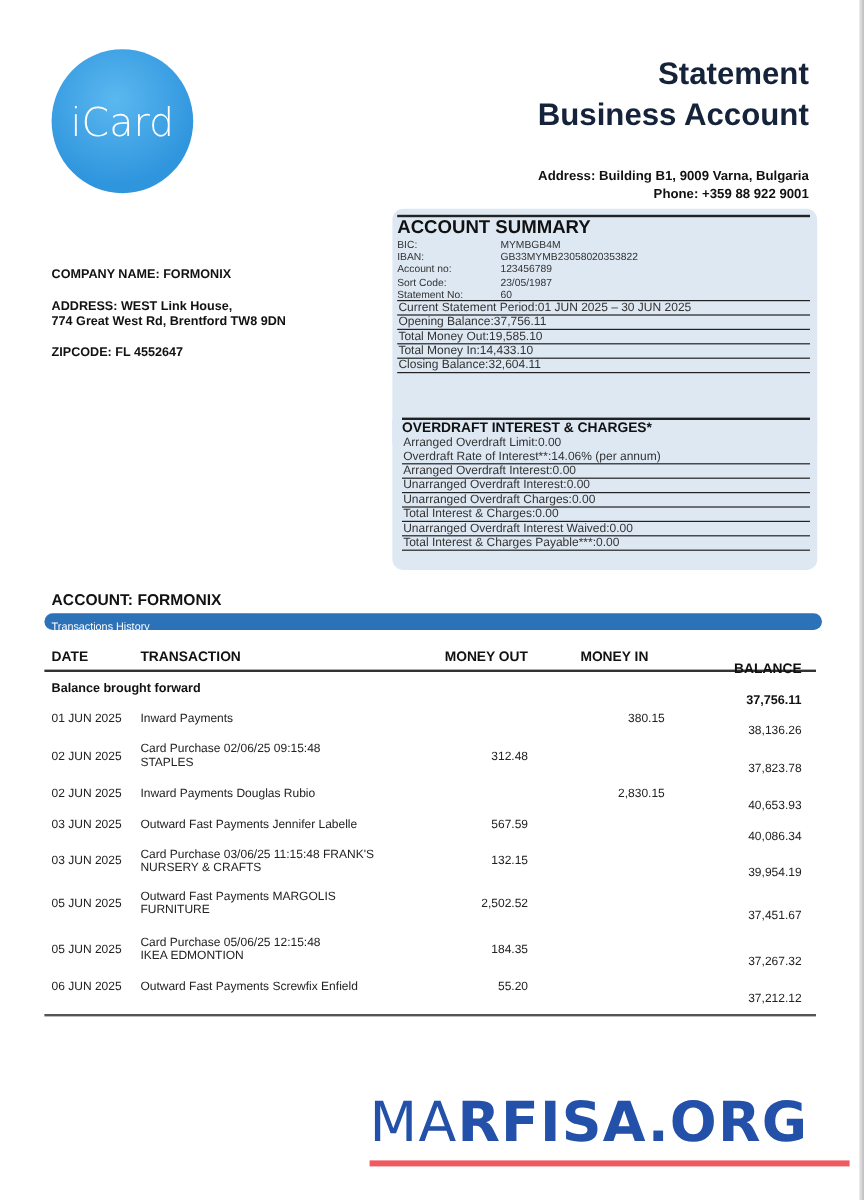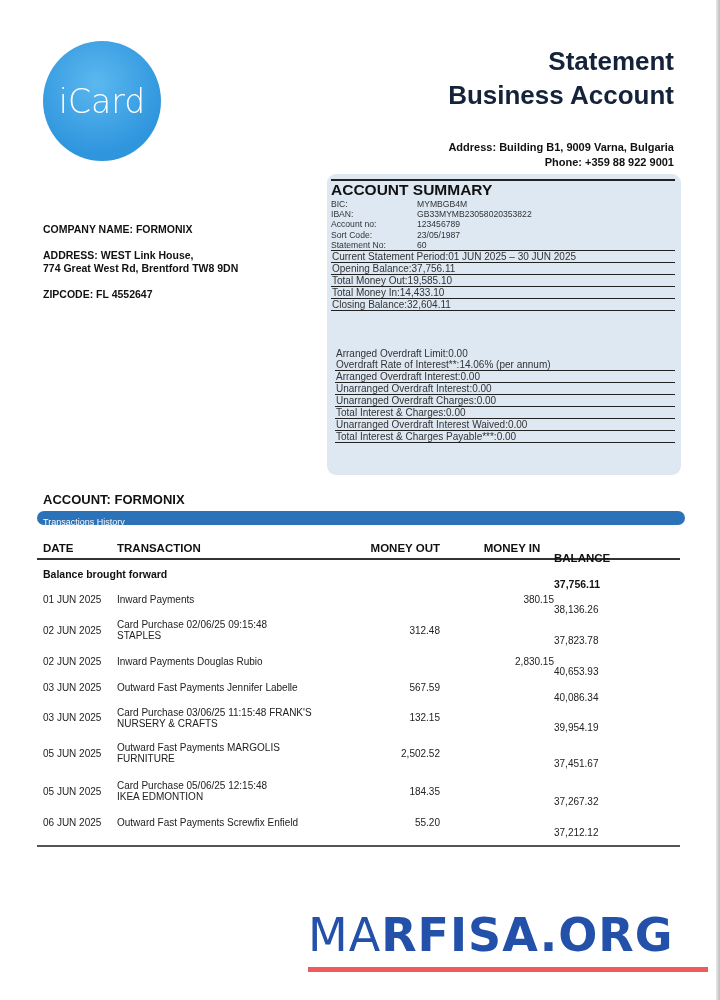--- a/index.html
+++ b/index.html
@@ -35,21 +35,21 @@
 
   .acct-title { position: absolute; left: 43px; top: 492px; font-weight: bold; font-size: 13px; color: #111; }
   .bar { position: absolute; left: 37px; top: 511px; width: 648px; height: 14px; background: #2c72b8; border-radius: 11px; color: #fff; font-size: 9px; padding-left: 6px; line-height: 22px; }
 
   .table { position: absolute; left: 37px; top: 538px; width: 643px; }
   .thead { display: flex; height: 22px; align-items: center; font-weight: bold; font-size: 11.5px; color: #111; border-bottom: 2px solid #333; }
   .c-date { width: 80px; padding-left: 6px; }
   .c-tx { width: 230px; }
   .c-out { width: 93px; text-align: right; }
   .c-in { width: 114px; text-align: right; }
-  .c-bal { width: 120px; text-align: left; padding-right: 6px; margin-top: 20px; }
+  .c-bal { width: 120px; text-align: right; padding-right: 6px; margin-top: 20px; }
   .thead .c-in { text-align: center; padding-left: 30px; }
   .trow { display: flex; align-items: center; font-size: 10px; color: #222; }
   .trow .c-tx { line-height: 11px; }
   .bf { height: 27px; font-weight: bold; font-size: 10.5px; color: #111; }
   .tfoot-line { position: absolute; left: 37px; top: 845px; width: 643px; height: 2px; background: #555; }
 
   .wm { position: absolute; left: 308px; top: 907px; font-family: "DejaVu Sans", sans-serif; font-size: 46px; color: #2350a8; letter-spacing: 1px; line-height: 56px; }
   .wm b { font-weight: bold; }
   .wm-line { position: absolute; left: 308px; top: 967px; width: 400px; height: 5px; background: #ef5a5e; }
 </style>
@@ -121,20 +121,21 @@
       </div>
     <div class="row last">
         <span>Closing Balance:</span>
         <span>32,604.11</span>
       </div>
   </div>
 </div>
 
 <div class="panel overdraft">
   <div class="inner">
+    <div class="head">OVERDRAFT INTEREST &amp; CHARGES*</div>
     <div class="row noline">
         <span>Arranged Overdraft Limit:</span>
         <span>0.00</span>
       </div>
     <div class="row noline">
         <span>Overdraft Rate of Interest**:</span>
         <span>14.06% (per annum)</span>
       </div>
     <div class="row">
         <span>Arranged Overdraft Interest:</span>

